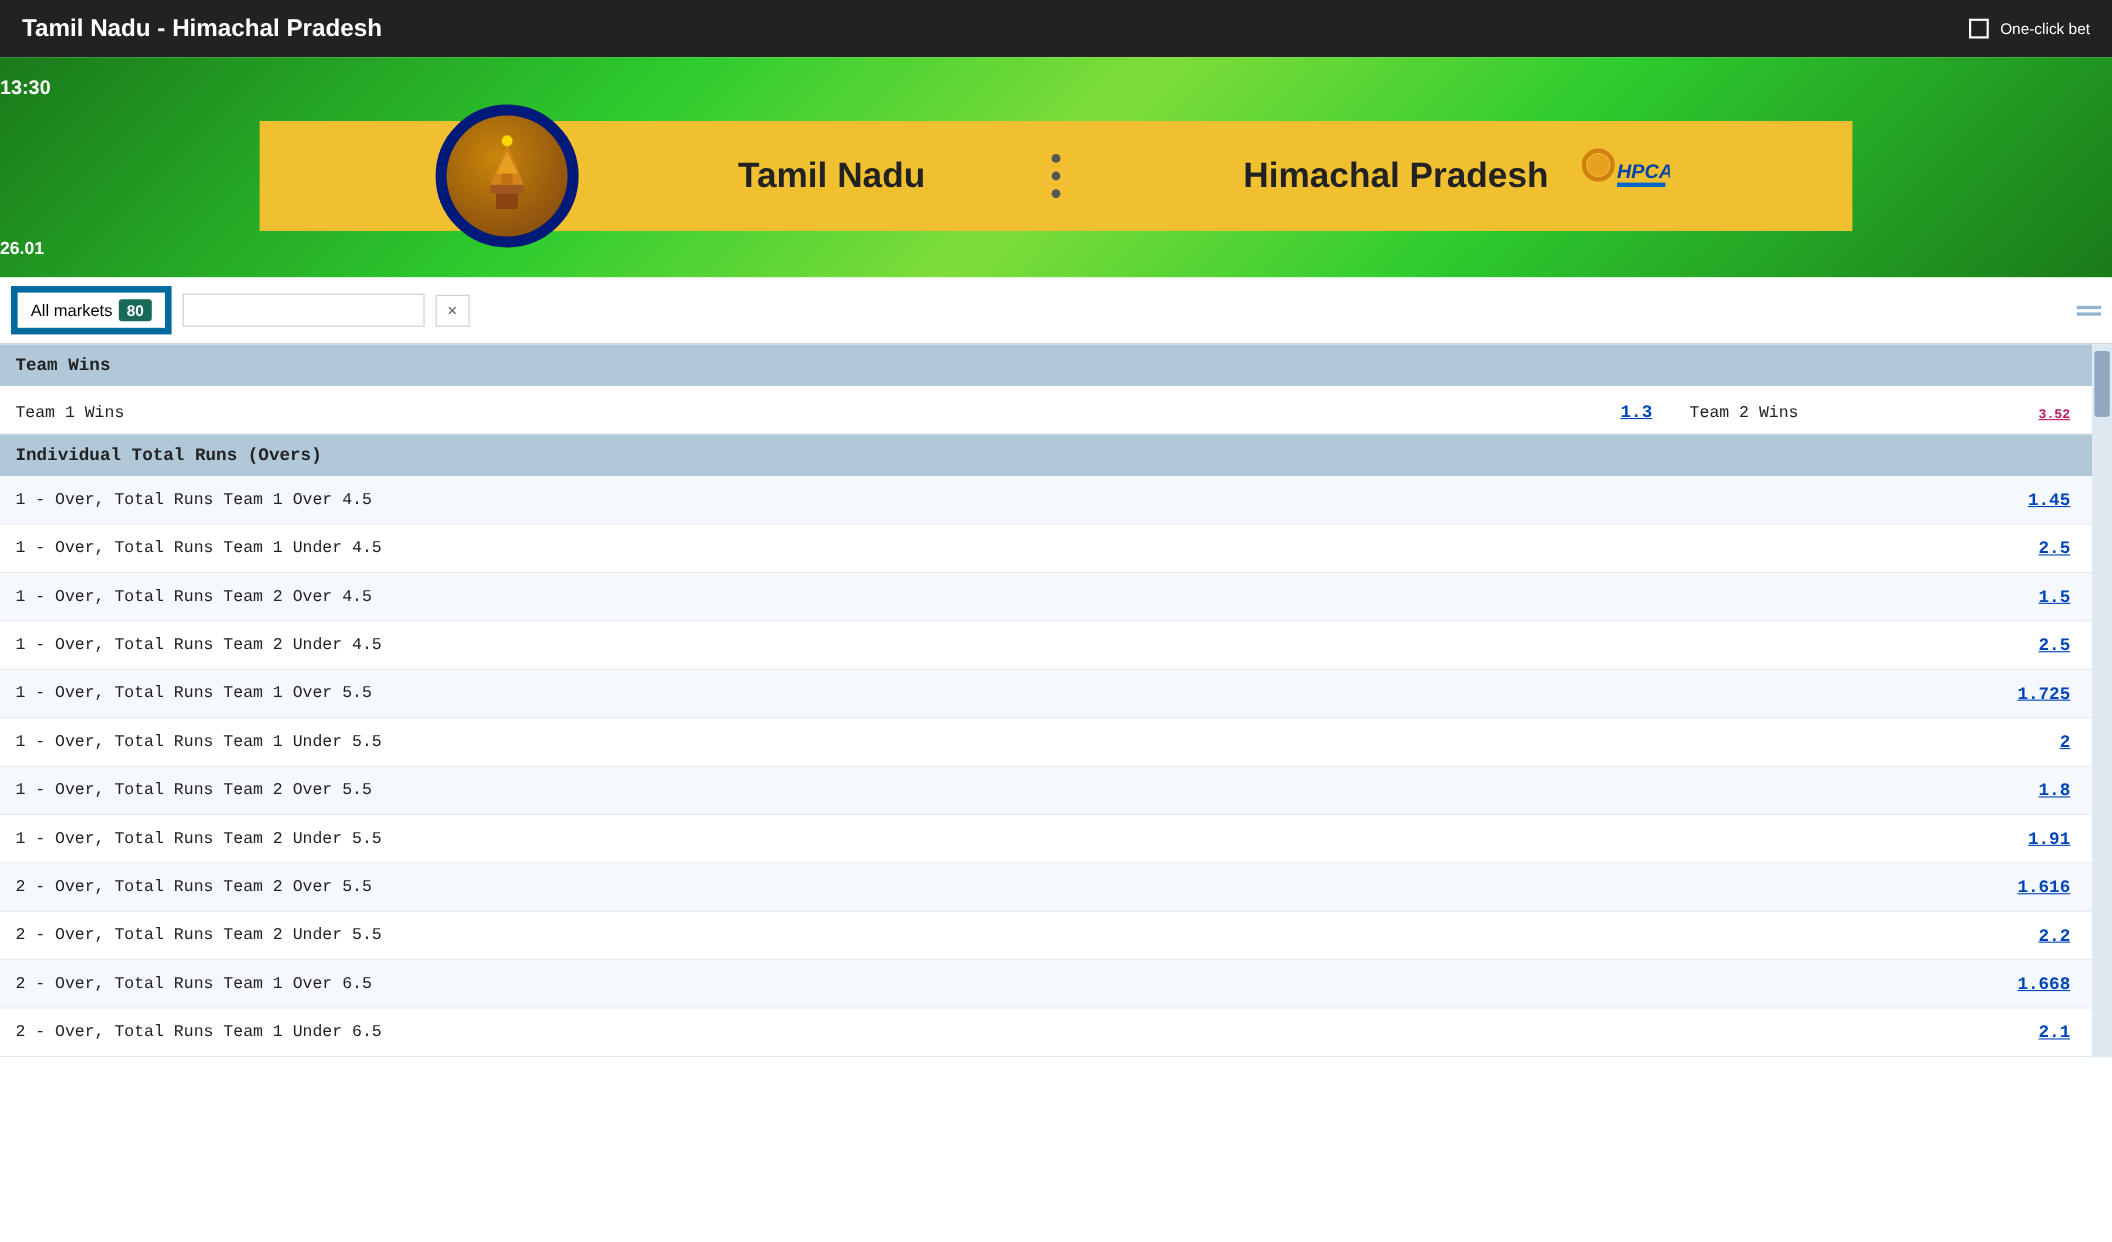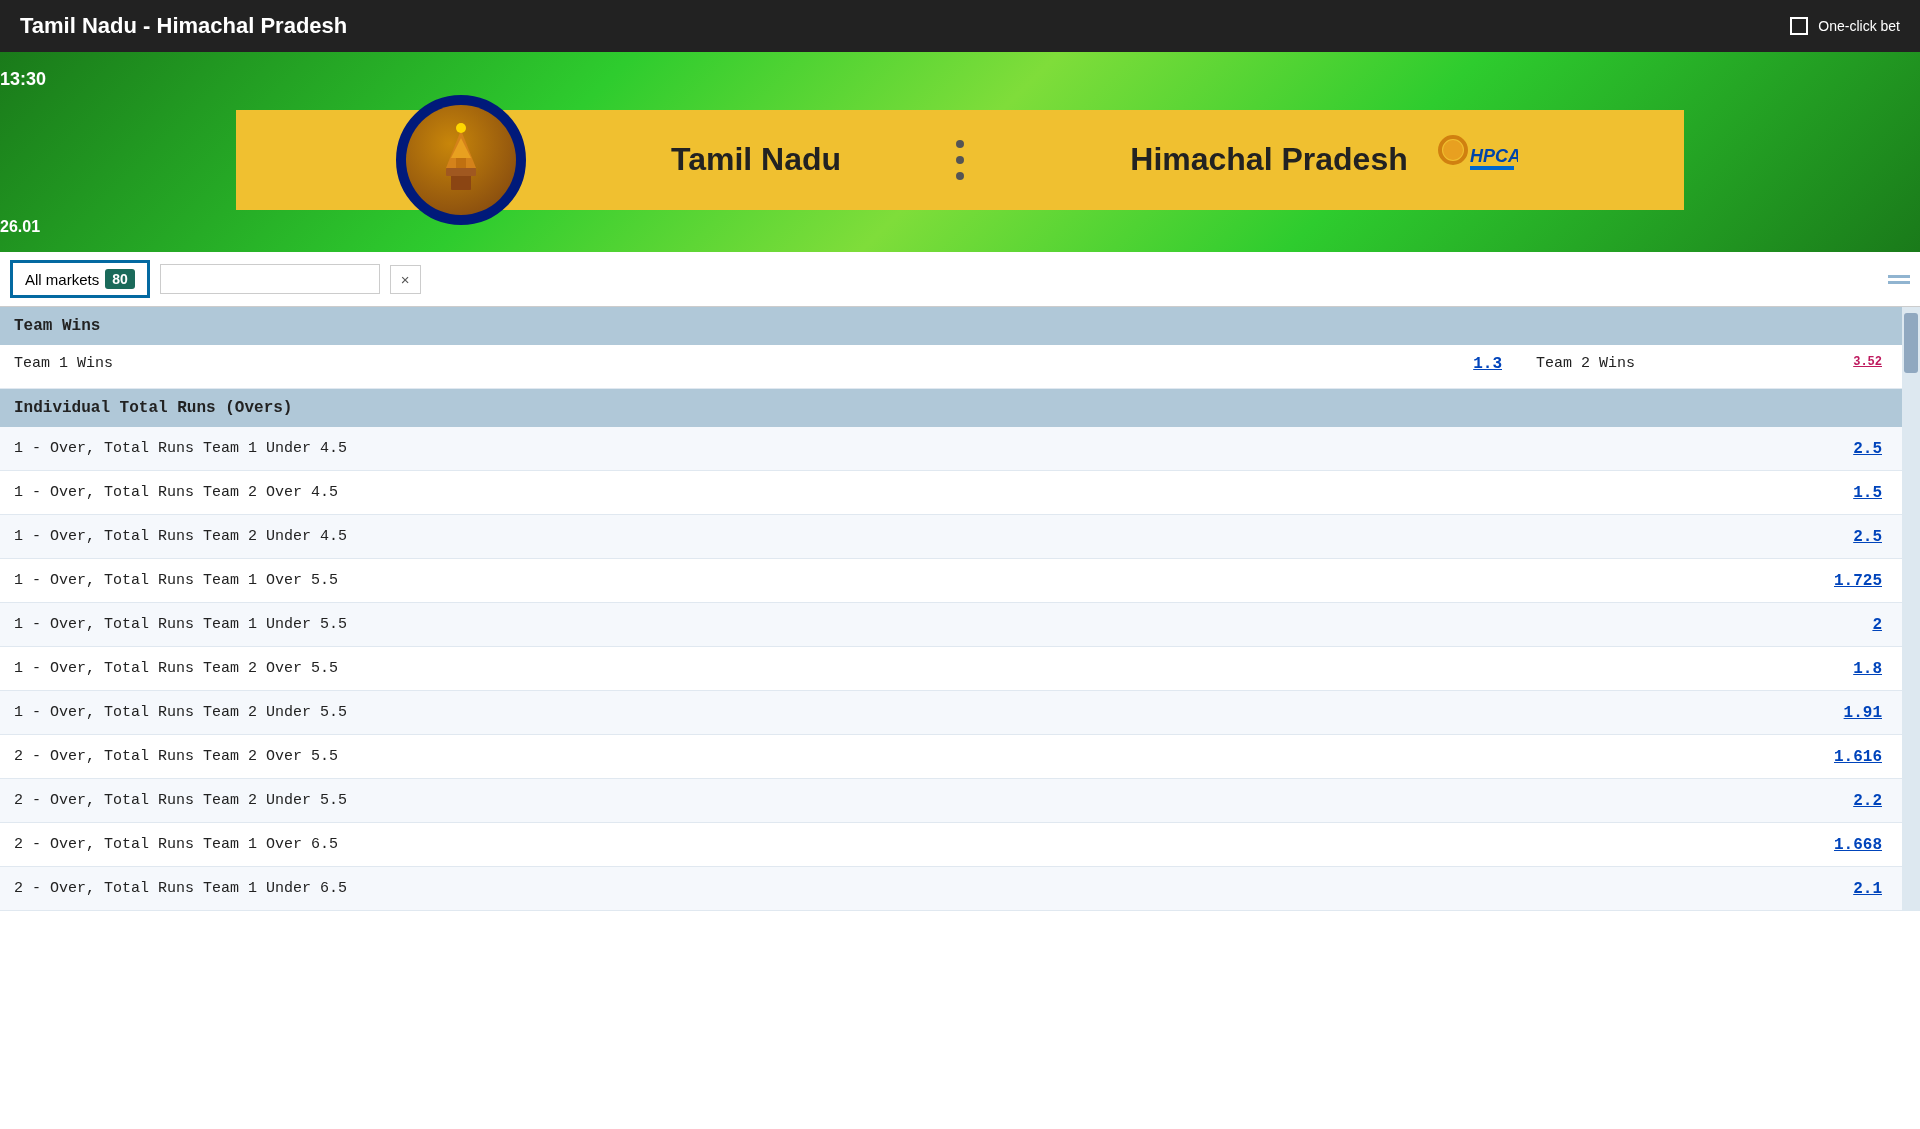--- a/index.html
+++ b/index.html
@@ -143,21 +143,21 @@
       padding: 8px 10px;
       border-bottom: 1px solid #ccc;
       background: #fff;
       gap: 10px;
     }
     .all-markets-btn {
       display: flex;
       align-items: center;
       gap: 6px;
       padding: 6px 12px;
-      border: 3px solid #0369a1;
+      border: 6px solid #0369a1;
       background: #fff;
       cursor: pointer;
       font-size: 15px;
     }
     .markets-count-badge {
       background: #1a6a5a;
       color: #fff;
       border-radius: 3px;
       padding: 2px 7px;
       font-size: 14px;
@@ -258,21 +258,21 @@
     .scrollbar-thumb {
       width: 14px;
       height: 60px;
       background: #90a8c0;
       border-radius: 3px;
       margin-top: 4px;
     }
 
     .team-wins-row {
       display: flex;
-      align-items: flex-start;
+      align-items: flex-end;
       border-bottom: 1px solid #e0e8f0;
       background: #fff;
       min-height: 44px;
     }
   </style>
 </head>
 <body>
 
 <div class="header">
   <span class="header-title">Tamil Nadu - Himachal Pradesh</span>
@@ -355,20 +355,24 @@
       <span class="market-odds">1.3</span>
       <span class="market-label2">Team 2 Wins</span>
       <span class="market-odds2">3.52</span>
     </div>
 
     <div class="section-header">
       <span>Individual Total Runs (Overs)</span>
     </div>
 
     <div class="market-row">
+      <span class="market-label">1 - Over, Total Runs Team 1 Over 4.5</span>
+      <span class="market-odds">1.45</span>
+    </div>
+    <div class="market-row">
       <span class="market-label">1 - Over, Total Runs Team 1 Under 4.5</span>
       <span class="market-odds">2.5</span>
     </div>
     <div class="market-row">
       <span class="market-label">1 - Over, Total Runs Team 2 Over 4.5</span>
       <span class="market-odds">1.5</span>
     </div>
     <div class="market-row">
       <span class="market-label">1 - Over, Total Runs Team 2 Under 4.5</span>
       <span class="market-odds">2.5</span>

